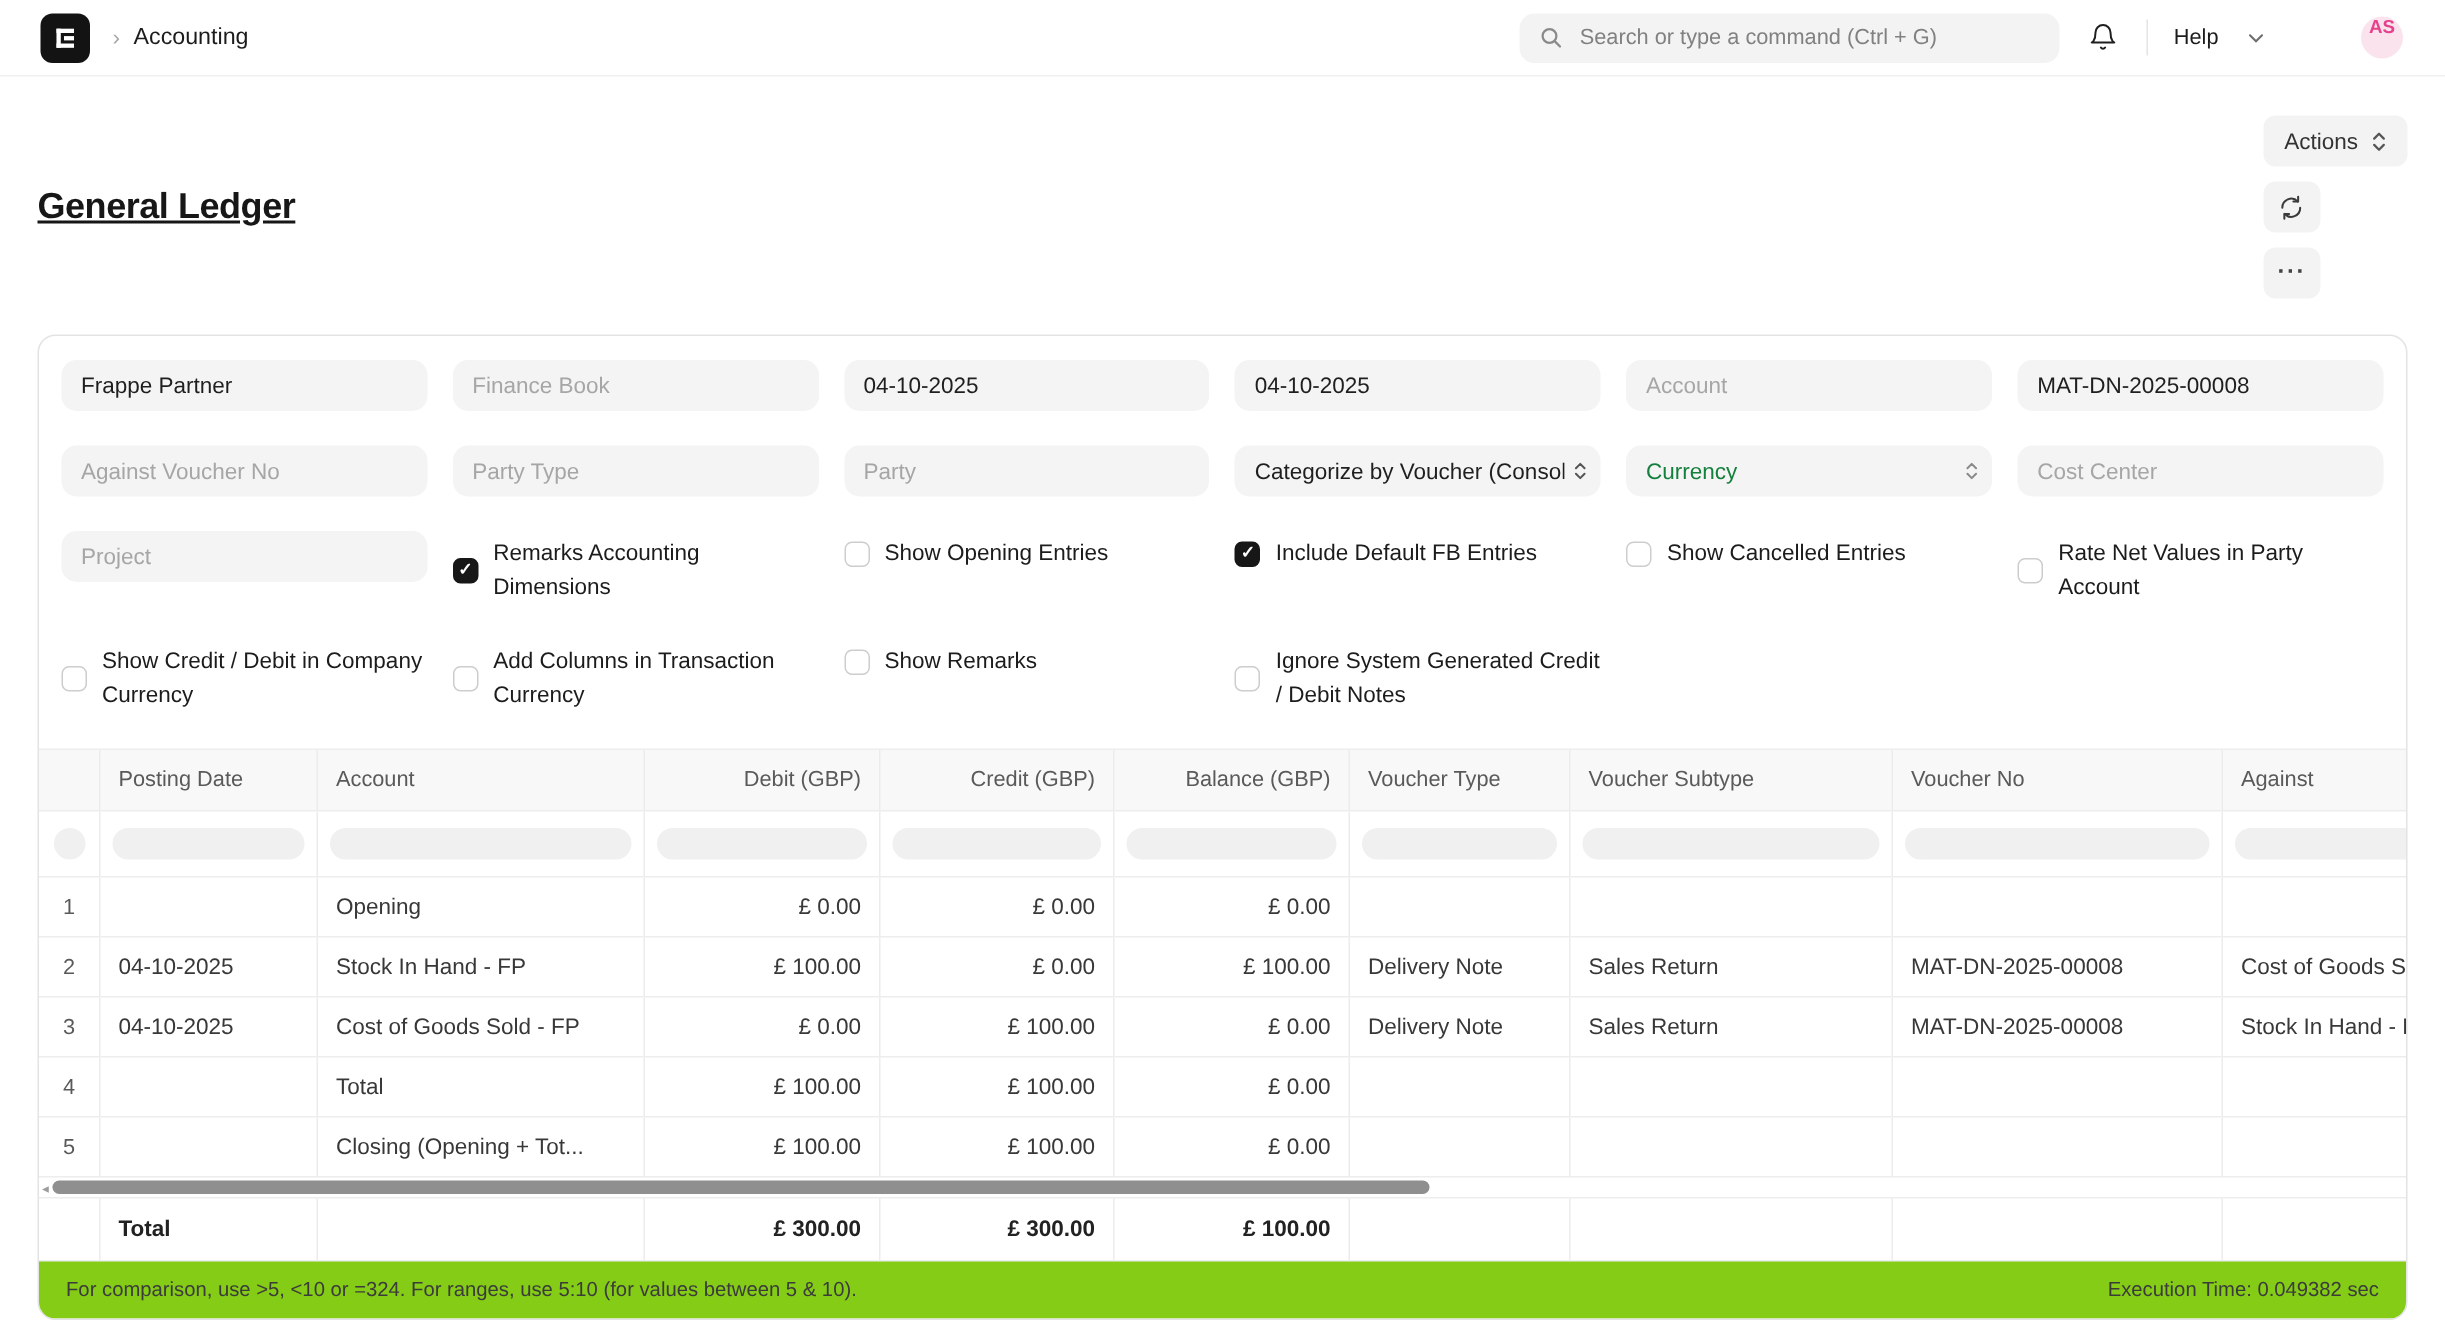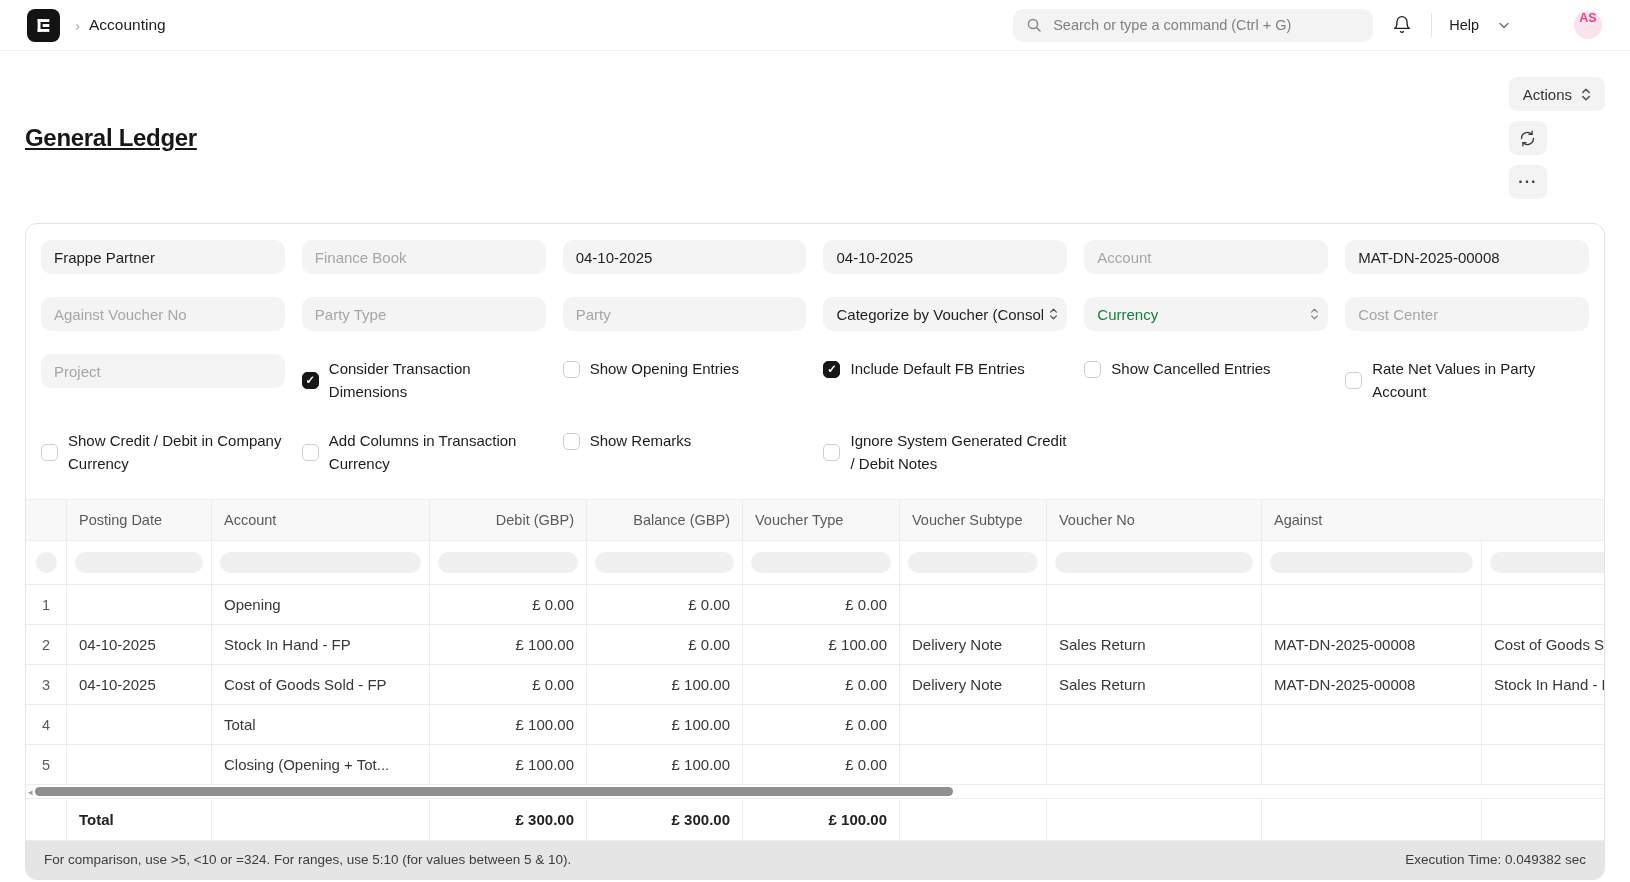--- a/index.html
+++ b/index.html
@@ -65,21 +65,21 @@
   .pill.round { width:21px; flex:none; margin:0 auto; }
   .dt-data-row { height:40px; border-top:1px solid #ededed; cursor:pointer; }
   .dt-data-row .dt-cell:first-child { color:#5a5a5a; font-size:14.5px; }
   .scroll-track { height:14px; border-top:1px solid #ededed; position:relative; background:#fff; }
   .scroll-arrow { position:absolute; left:2px; top:2px; font-size:9px; color:#9c9c9c; line-height:10px; }
   .scroll-thumb { position:absolute; left:9px; top:2px; width:918px; height:9px; border-radius:6px; background:#8f8f8f; cursor:grab; }
   .dt-total { height:42px; border-top:1px solid #ededed; font-weight:700; }
   .dt-total .dt-cell { font-weight:700; color:#222; }
 
   
-  .report-footer { display:flex; align-items:center; justify-content:space-between; border-top:1px solid #ededed; padding:11px 18px 12px 18px; font-size:13.5px; color:#3b3b3b; background:#e5e5e5; }
+  .report-footer { display:flex; align-items:center; justify-content:space-between; border-top:1px solid #ededed; padding:11px 18px 12px 18px; font-size:13.5px; color:#3b3b3b; background:#84cc16; }
 </style>
 </head>
 <body>
 
 <div class="navbar">
   <div class="logo">
     <svg width="17" height="17" viewBox="0 0 16 16">
       <rect x="2.5" y="2" width="11" height="2.7" fill="#fff"></rect>
       <rect x="2.5" y="2" width="2.7" height="12" fill="#fff"></rect>
       <rect x="2.5" y="11.3" width="11" height="2.7" fill="#fff"></rect>
@@ -172,21 +172,21 @@
           </svg>
         </span>
     </div>
     <input class="f-input" placeholder="Cost Center" style="">
 
     <input class="f-input" placeholder="Project" style="">
     <label class="cb-item">
       <span class="cb-box on">
           <span class="tick">✓</span>
         </span>
-      <span class="cb-label">Consider Transaction Dimensions</span>
+      <span class="cb-label">Remarks Accounting Dimensions</span>
     </label>
     <label class="cb-item">
       <span class="cb-box"></span>
       <span class="cb-label">Show Opening Entries</span>
     </label>
     <label class="cb-item">
       <span class="cb-box on">
           <span class="tick">✓</span>
         </span>
       <span class="cb-label">Include Default FB Entries</span>
@@ -218,20 +218,21 @@
     </label>
     <div></div>
   </div>
 
   <div class="dt">
     <div class="dt-row dt-head">
       <div class="dt-cell"></div>
       <div class="dt-cell">Posting Date</div>
       <div class="dt-cell">Account</div>
       <div class="dt-cell numeric">Debit (GBP)</div>
+      <div class="dt-cell numeric">Credit (GBP)</div>
       <div class="dt-cell numeric">Balance (GBP)</div>
       <div class="dt-cell">Voucher Type</div>
       <div class="dt-cell">Voucher Subtype</div>
       <div class="dt-cell">Voucher No</div>
       <div class="dt-cell">Against</div>
     </div>
 
     <div class="dt-row dt-filter">
       <div class="dt-cell">
           <span class="pill round"></span>

